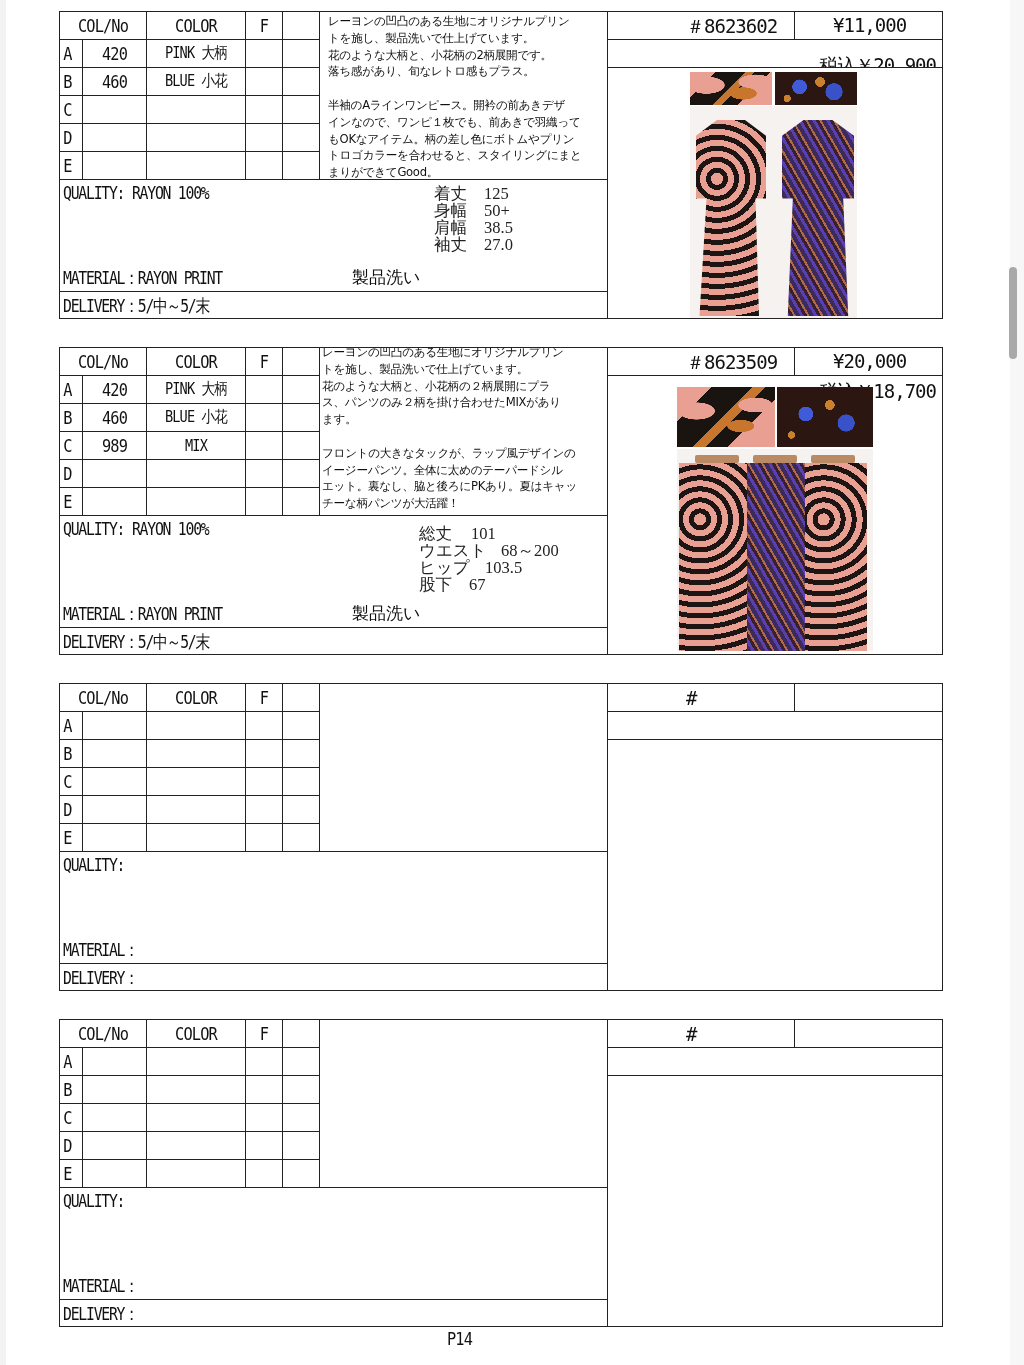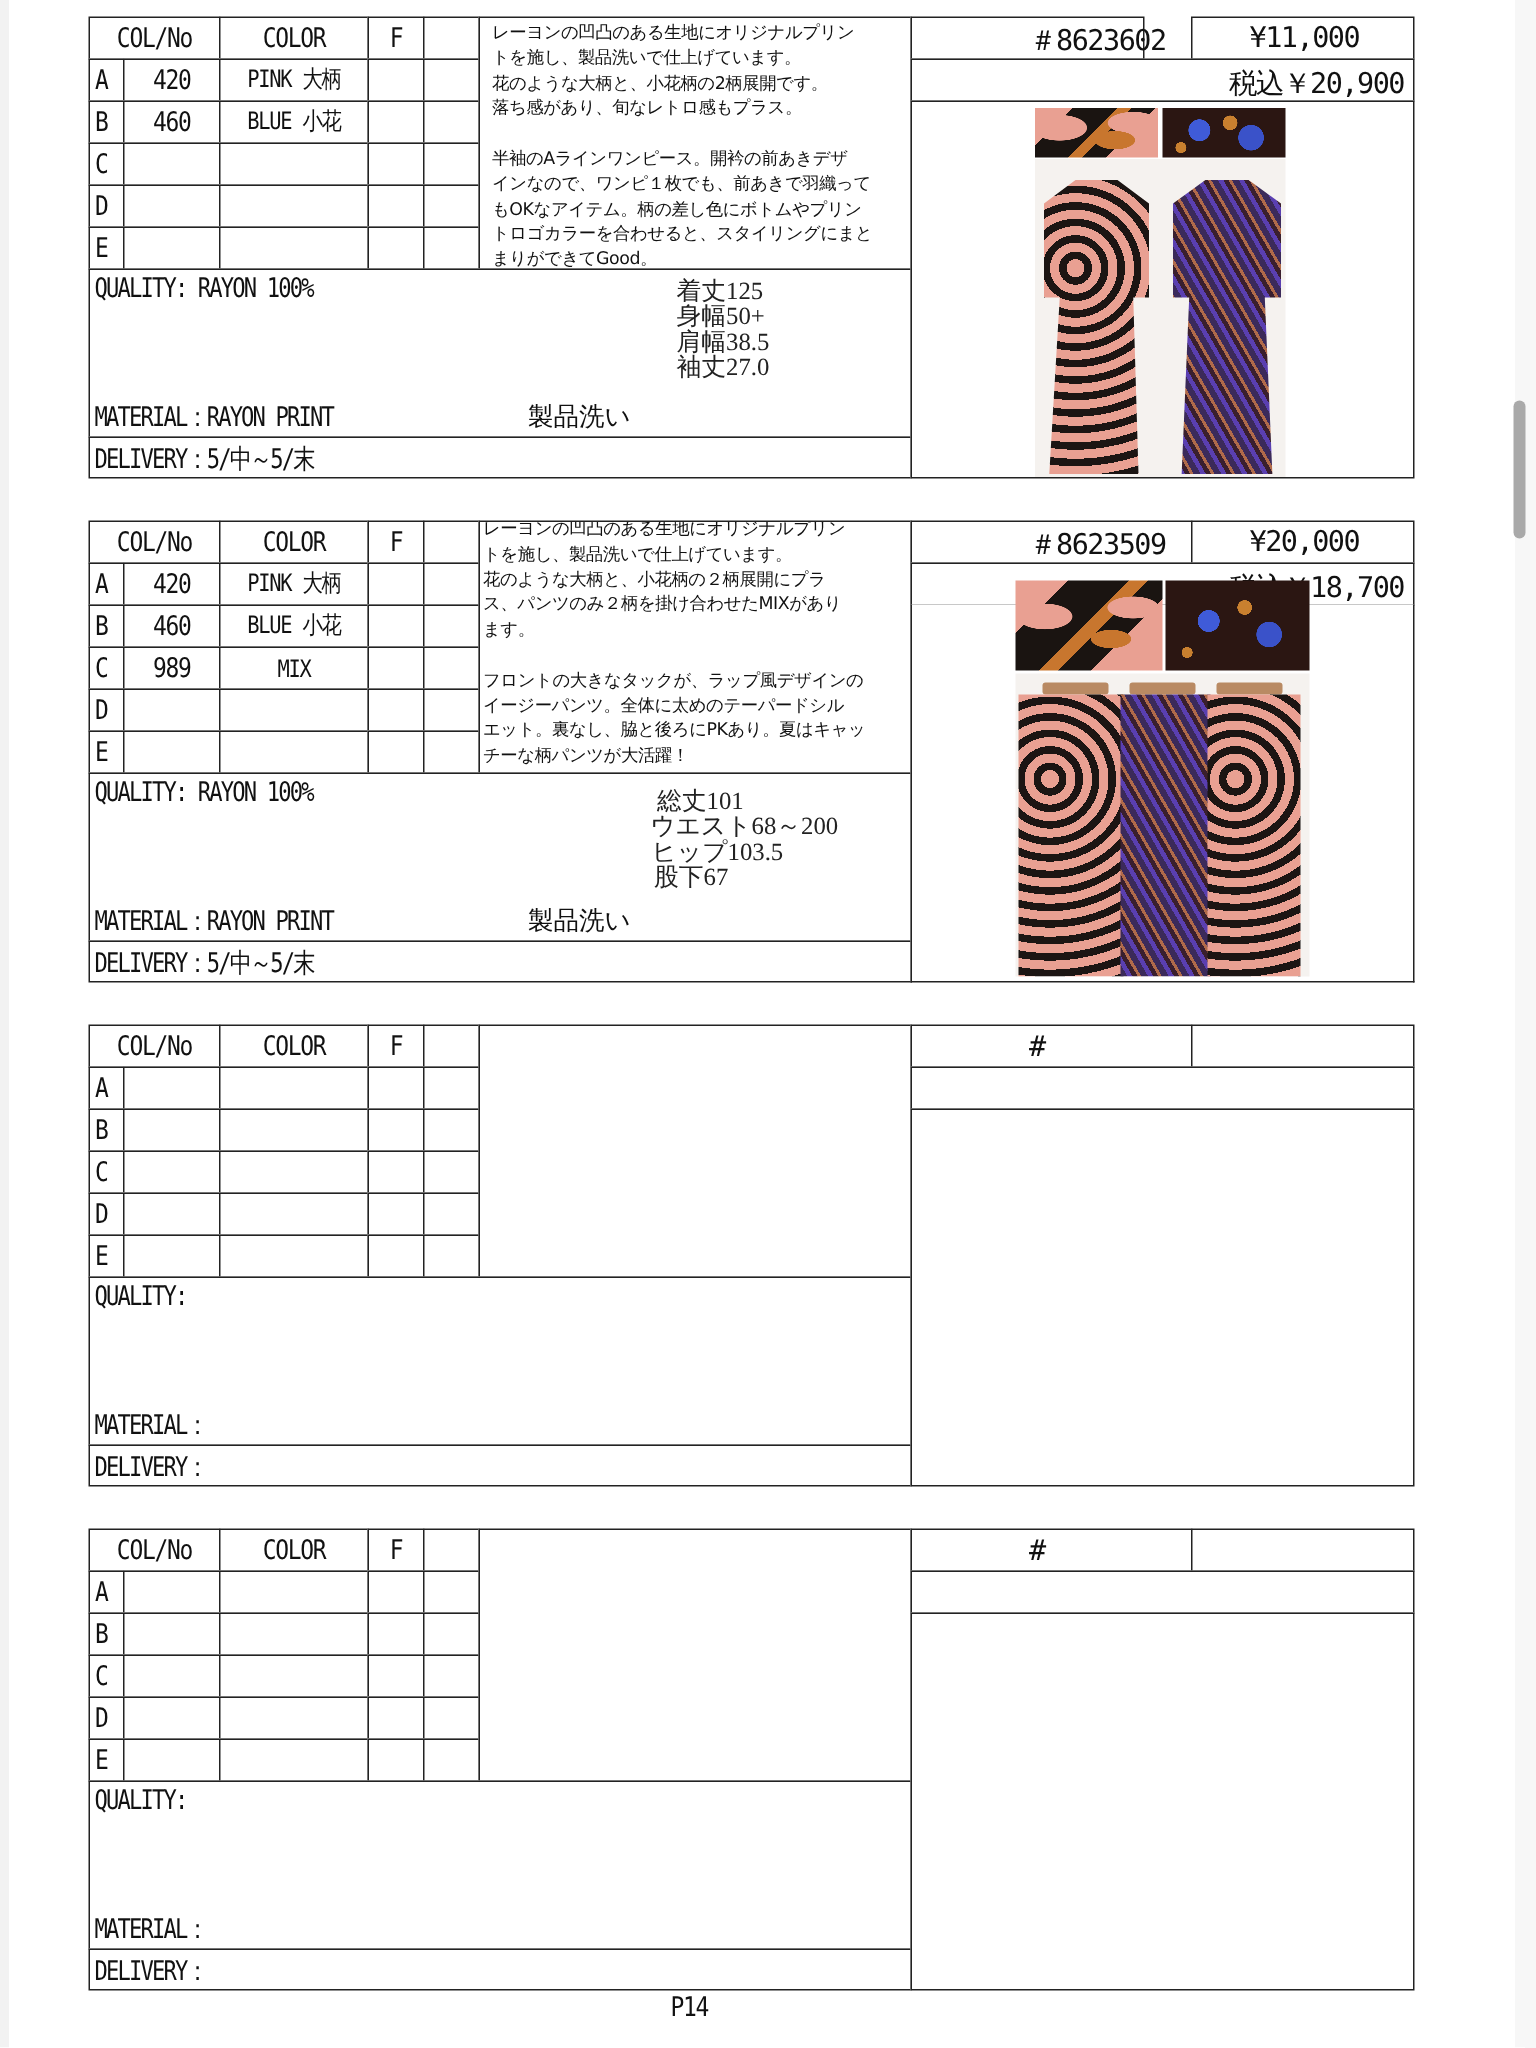--- a/index.html
+++ b/index.html
@@ -10,21 +10,21 @@
   .scrollbar-thumb { position:absolute; left:1009px; top:267px; width:8px; height:92px; border-radius:4px; background:#a9a9a9; }
 
   .sheet { position:absolute; left:59px; width:884px; height:308px; }
   .cell { position:absolute; box-sizing:border-box; border:1.5px solid #222; background:#fff; }
   .hdr { font-family:"DejaVu Sans Mono", monospace; font-size:18px; letter-spacing:-1px; display:flex; align-items:center; justify-content:center; transform:scaleX(0.85); }
   .txt { position:absolute; white-space:nowrap; }
   .lbl { font-family:"DejaVu Sans Mono", monospace; font-size:18px; letter-spacing:-1.5px; transform-origin:left center; transform:scaleX(0.82); }
   .desc { position:absolute; font-family:"DejaVu Sans", sans-serif; font-size:11.6px; line-height:16.8px; white-space:pre-line; letter-spacing:-0.3px; }
   .meas { position:absolute; font-family:"Liberation Serif","DejaVu Serif", serif; font-size:16.5px; line-height:17px; color:#222; }
   .meas .row { display:flex; }
-  .meas .k { display:inline-block;text-align:right; }
+  .meas .k { display:inline-block; }
   .price { font-family:"DejaVu Sans Mono", monospace; font-size:19px; letter-spacing:-1px; }
   .page-num { position:absolute; left:447px; top:1328px; font-family:"DejaVu Sans Mono", monospace; font-size:18px; letter-spacing:-1px; transform:scaleX(0.85); transform-origin:left; }
 
   
   .swatch-pink { background:
       radial-gradient(ellipse 30px 14px at 20% 40%, #e9a092 60%, transparent 62%),
       radial-gradient(ellipse 22px 10px at 65% 65%, #c8762e 60%, transparent 62%),
       radial-gradient(ellipse 28px 12px at 80% 30%, #e9a092 60%, transparent 62%),
       linear-gradient(135deg, #e9a092 0 22%, #1a1411 22% 48%, #c8762e 48% 56%, #1a1411 56% 70%, #e9a092 70%);
   }
@@ -151,28 +151,28 @@
           <span>27.0</span>
         </div>
     </div>
     <div class="txt lbl" style="left:3px;top:86px;">MATERIAL：RAYON PRINT</div>
     <div class="txt" style="left:292px;top:86px;font-size:17px;">製品洗い</div>
   </div>
   <div class="cell" style="left:0;top:280px;width:549px;height:28px;">
     <div class="txt lbl" style="left:3px;top:2px;">DELIVERY：5/中～5/末</div>
   </div>
 
-  <div class="cell" style="left:548px;top:0;width:156px;height:29px;">
+  <div class="cell" style="left:548px;top:0;width:188px;height:29px;">
     <div class="txt price" style="left:78px;top:2px;">＃8623602</div>
   </div>
   <div class="cell" style="left:735px;top:0;width:149px;height:29px;">
     <div class="txt price" style="left:38px;top:2px;">¥11,000</div>
   </div>
   <div class="cell" style="left:548px;top:28px;width:336px;height:29px;">
-    <div class="txt price" style="right:6px;top:3px;">税込￥20,900</div>
+    <div class="txt price" style="right:6px;top:13px;">税込￥20,900</div>
   </div>
   <div class="cell" style="left:548px;top:56px;width:336px;height:252px;">
     <div style="position:absolute;left:82px;top:4px;width:82px;height:33px;" class="swatch-pink"></div>
     <div style="position:absolute;left:167px;top:4px;width:82px;height:33px;" class="swatch-blue"></div>
     <div class="photo" style="left:82px;top:38px;width:167px;height:212px;">
       <div class="garment-pink" style="left:6px;top:14px;width:70px;height:196px;clip-path:polygon(30% 0,70% 0,100% 8%,100% 40%,85% 40%,90% 100%,5% 100%,15% 40%,0 40%,0 8%);"></div>
       <div class="garment-blue" style="left:92px;top:14px;width:72px;height:196px;clip-path:polygon(30% 0,70% 0,100% 8%,100% 40%,85% 40%,92% 100%,8% 100%,15% 40%,0 40%,0 8%);"></div>
     </div>
   </div>
 </div>

